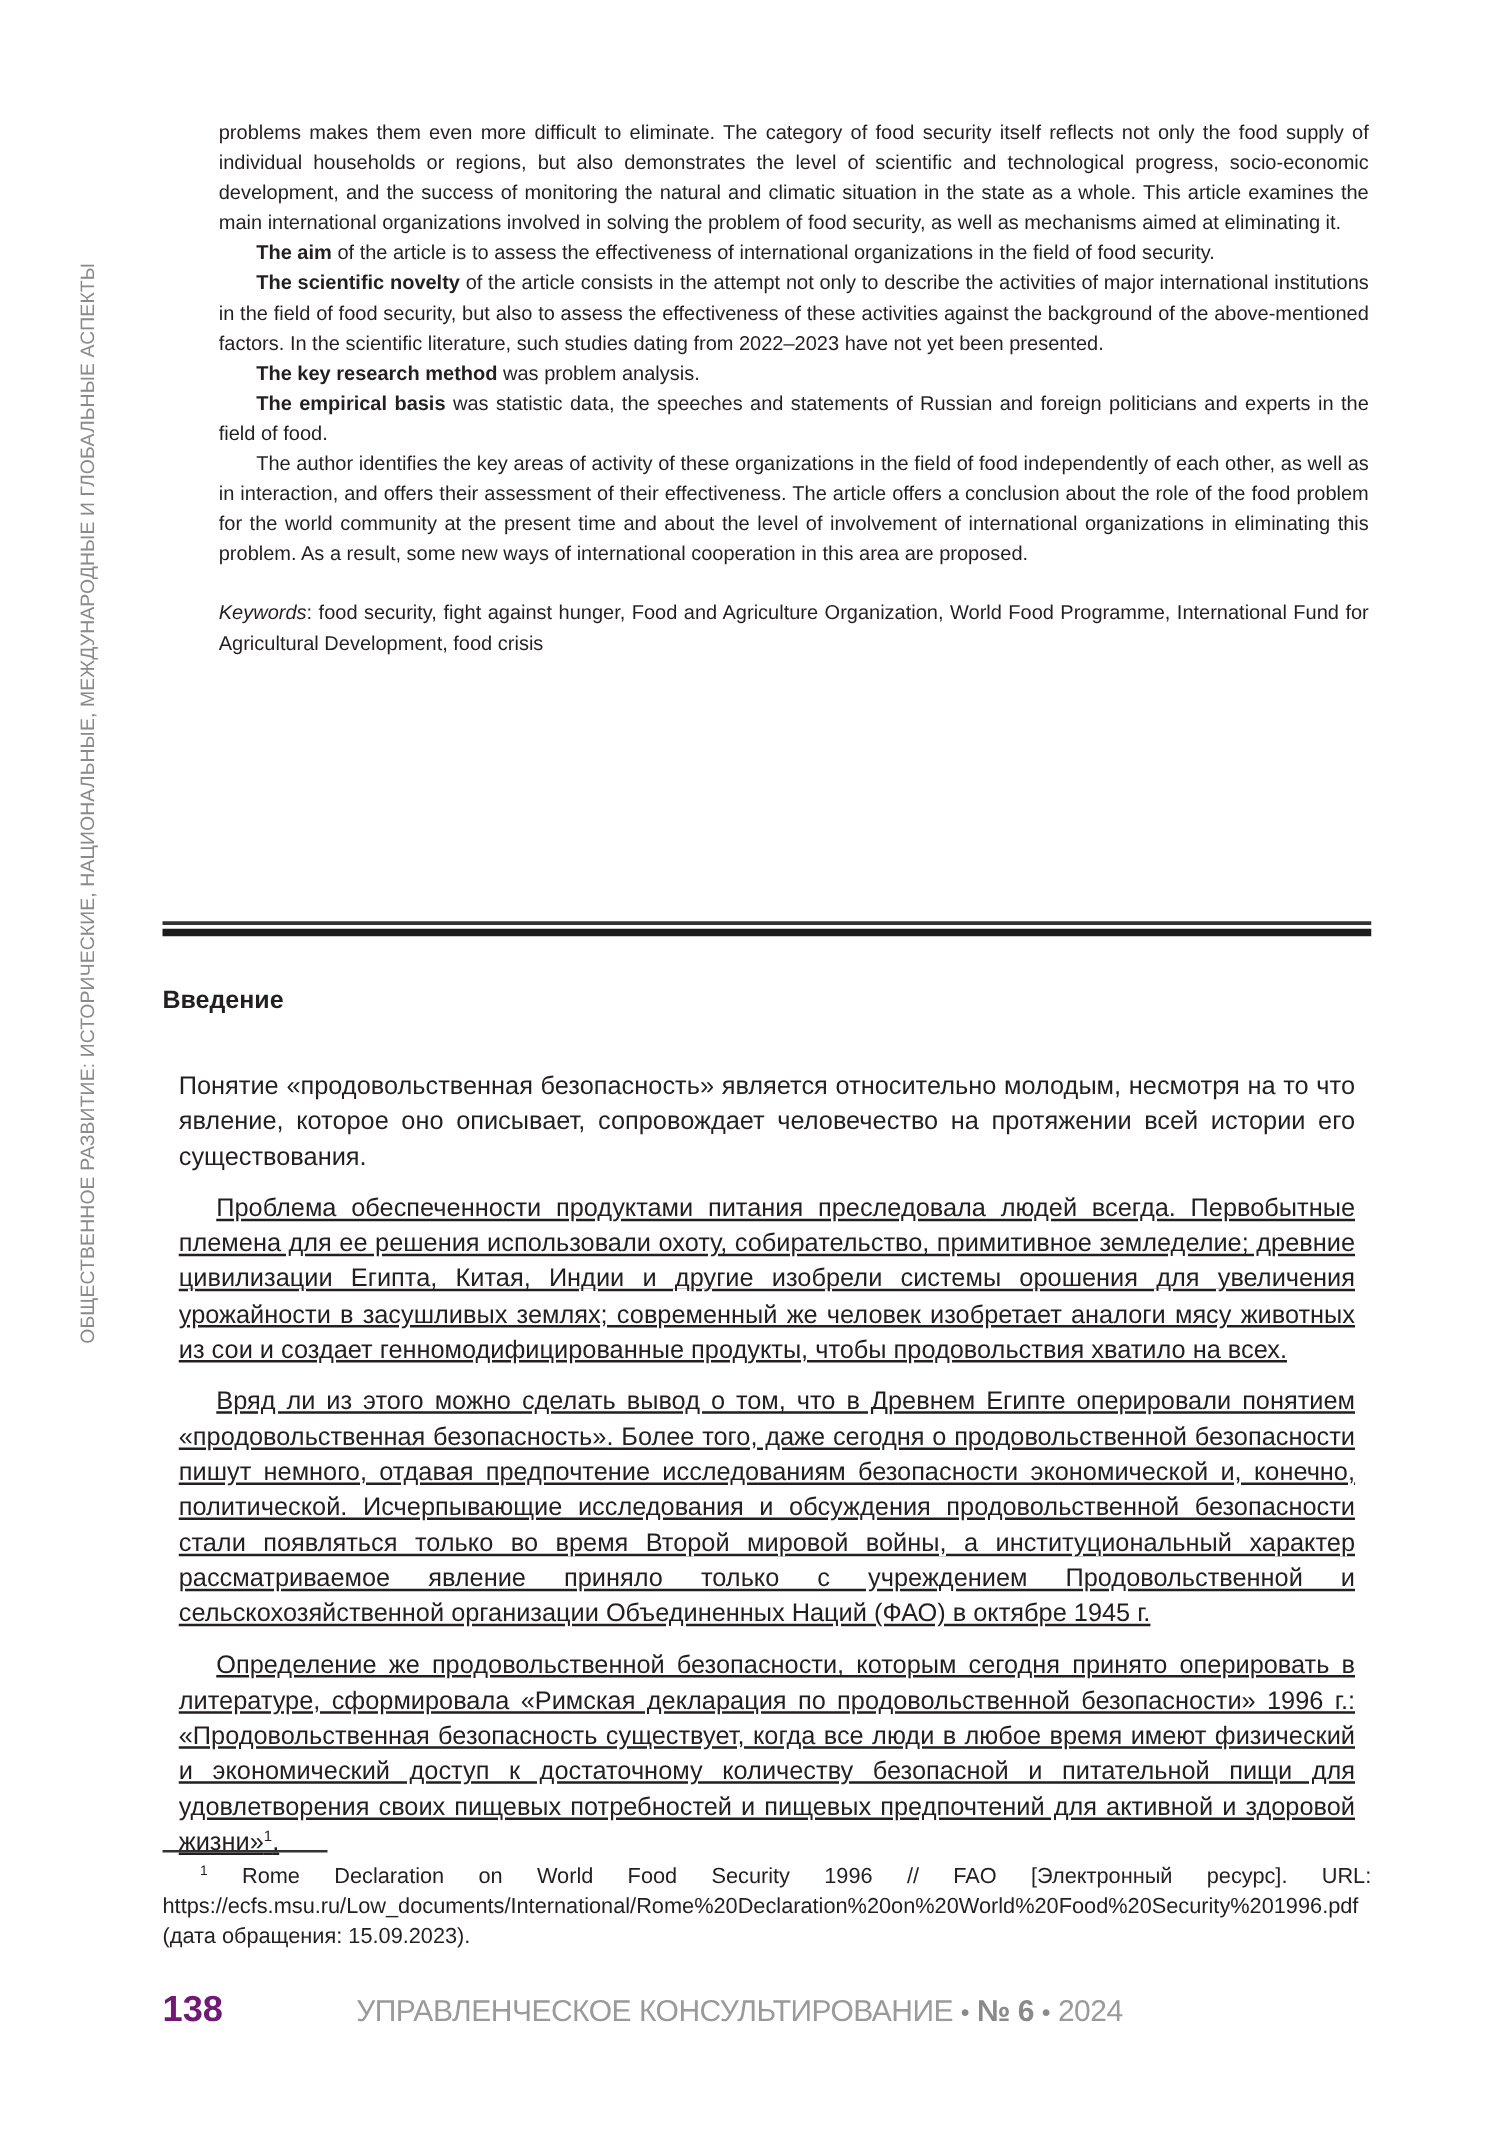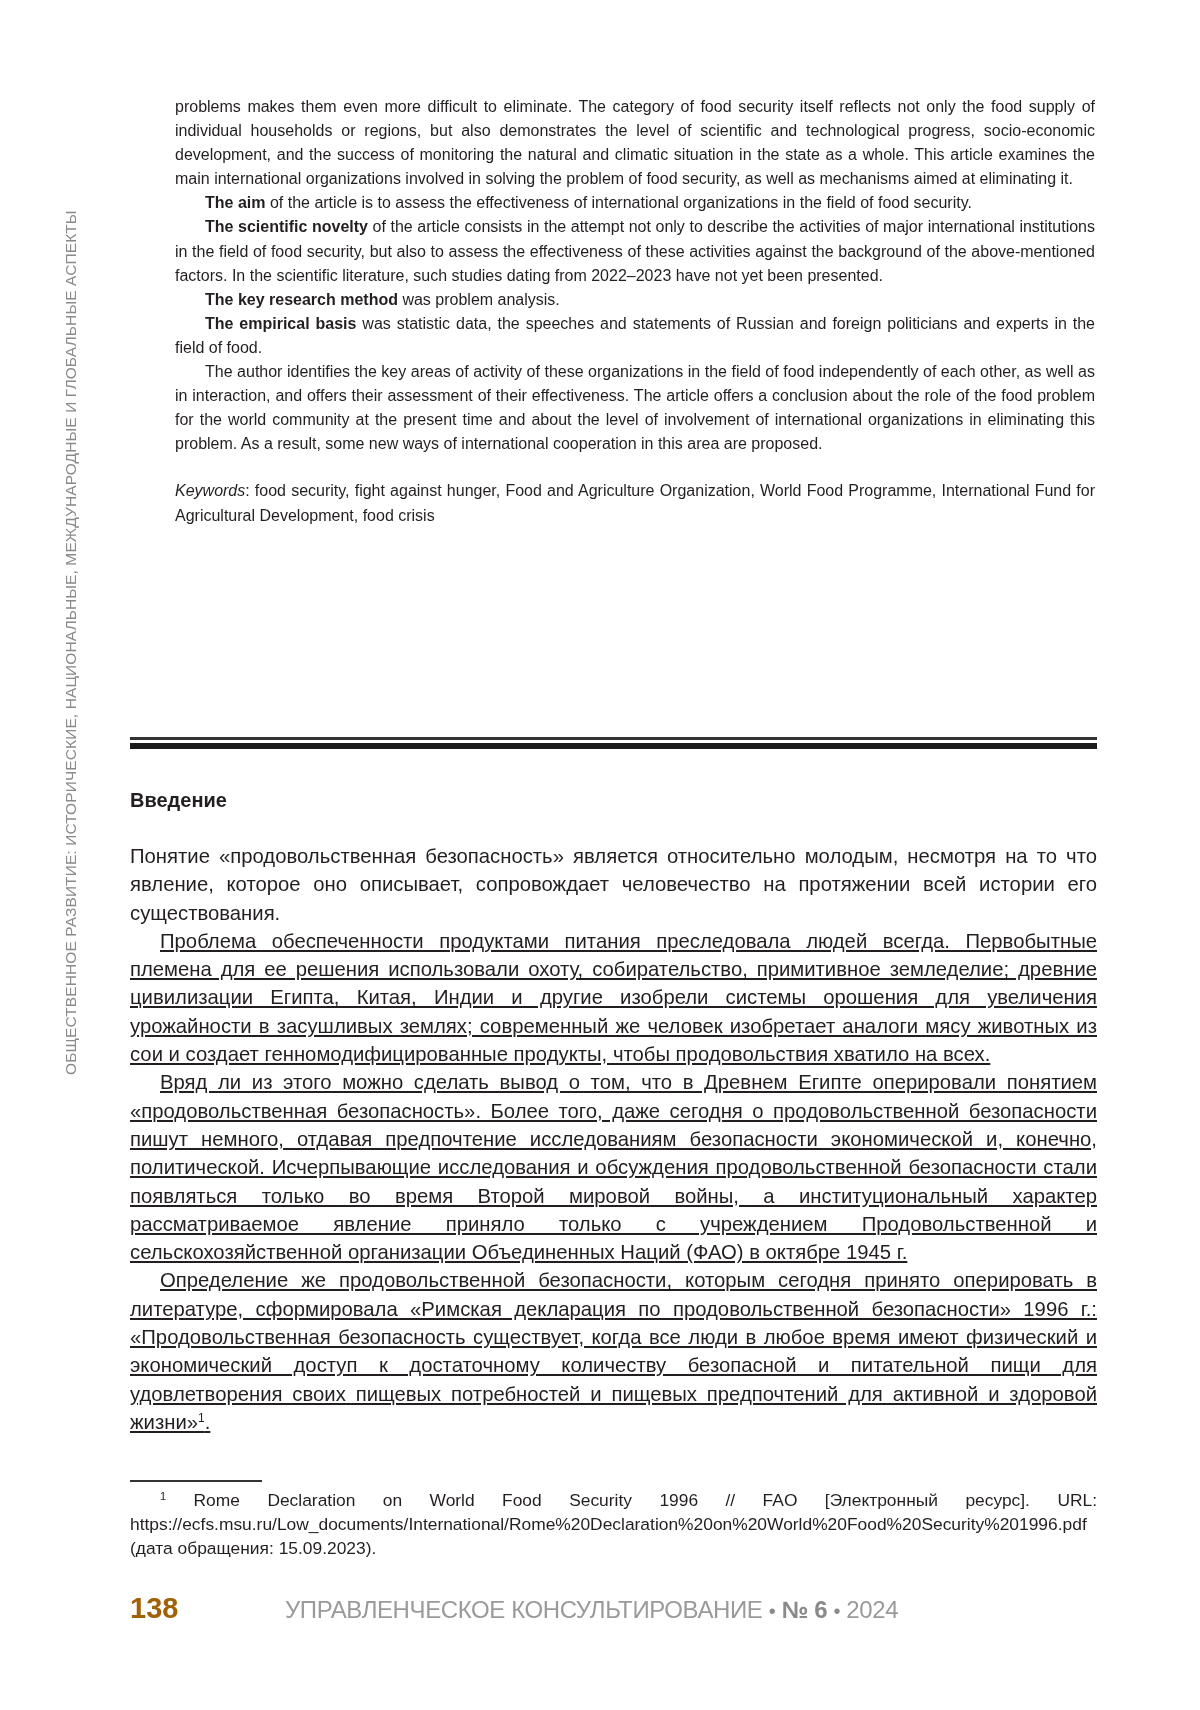--- a/index.html
+++ b/index.html
@@ -23,33 +23,33 @@
   .double-rule .thin { height: 3px; background: #333; }
   .double-rule .thick { height: 6px; background: #1c1c1c; margin-top: 3px; }
   .section-heading {
     position: absolute; left: 130px; top: 789px;
     font-size: 20px; font-weight: bold; margin: 0;
   }
   .body-text {
     position: absolute; left: 130px; top: 842px; width: 967px;
     font-size: 20.3px; line-height: 28.3px; text-align: justify;
   }
-  .body-text p { margin: 0; }
+  .body-text p { margin: 13px; }
   .body-text p.indent { text-indent: 30px; text-decoration: underline; }
   sup { font-size: 12px; line-height: 0; vertical-align: 7px; }
   .footnote-rule { position: absolute; left: 130px; top: 1480px; width: 132px; height: 2px; background: #333; }
   .footnote {
     position: absolute; left: 130px; top: 1488px; width: 967px;
     font-size: 17.4px; line-height: 24.2px; text-align: justify; margin: 0;
   }
   .footnote .fn-indent { display: inline-block; width: 30px; }
   .footnote sup { font-size: 11px; vertical-align: 6px; }
   .page-number {
     position: absolute; left: 130px; top: 1592px;
-    font-size: 29px; font-weight: bold; color: #a16207;
+    font-size: 29px; font-weight: bold; color: #701a75;
   }
   .journal-footer {
     position: absolute; left: 285px; top: 1596px;
     font-size: 24px; color: #9a9a9a; white-space: nowrap; letter-spacing: -0.4px;
   }
   .journal-footer .issue { font-weight: bold; color: #8a8a8a; }
   .journal-footer .dot { color: #8a8a8a; font-size: 20px; }
 </style>
 </head>
 <body>

